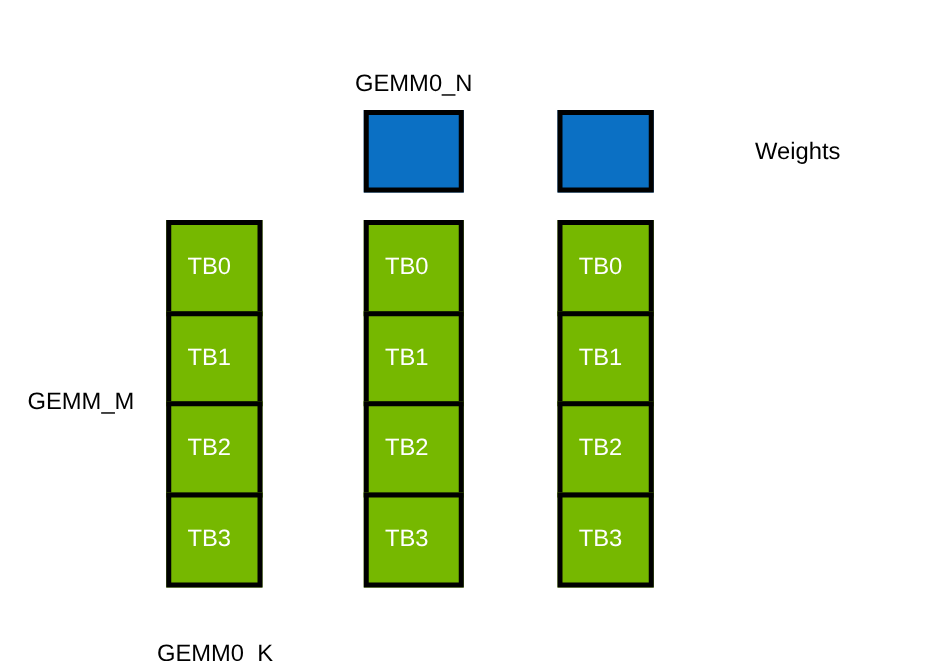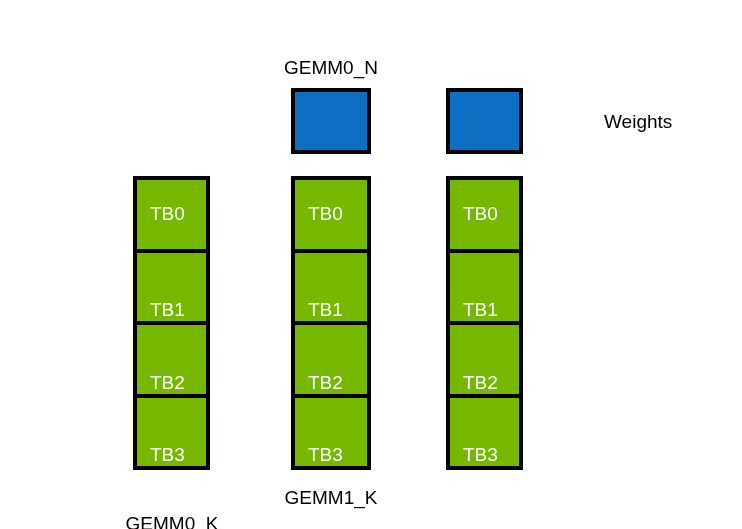--- a/index.html
+++ b/index.html
@@ -55,21 +55,20 @@
     background: #76B800;
     border: 4px solid #000000;
     box-sizing: border-box;
     flex: 1 1 0;
     display: flex;
     align-items: center;
     position: relative;
   }
   .act-cell + .act-cell {
     margin-top: -4px;
-    align-items: flex-end;
   }
   .act-cell-text {
     color: #ffffff;
     font-size: 19px;
     line-height: 22px;
     padding-left: 13px;
     white-space: pre;
   }
 </style>
 </head>
@@ -83,20 +82,21 @@
   </div>
 
 
   <div class="weight-box" style="left:291px; top:88px; width:80px; height:66px;"></div>
 
   <div class="weight-box" style="left:446px; top:88px; width:77px; height:66px;"></div>
 
   <div class="label" style="left:604px; top:110px;">Weights</div>
 
 
+  <div class="label" style="left:22px; top:310px;">GEMM_M</div>
 
   <div class="act-column" style="left:133px; top:176px; width:77px; height:294px;">
     <div class="act-cell">
       <span class="act-cell-text">TB0</span>
     </div>
     <div class="act-cell">
       <span class="act-cell-text">TB1</span>
     </div>
     <div class="act-cell">
       <span class="act-cell-text">TB2</span>
@@ -131,15 +131,14 @@
     <div class="act-cell">
       <span class="act-cell-text">TB2</span>
     </div>
     <div class="act-cell">
       <span class="act-cell-text">TB3</span>
     </div>
   </div>
 
   <div class="label n-label center" style="left:82px; top:512px;">GEMM0_K</div>
 
-  <div class="label n-label center" style="left:241px; top:486px;">GEMM1_K</div>
 
 </div>
 
 </body></html>

